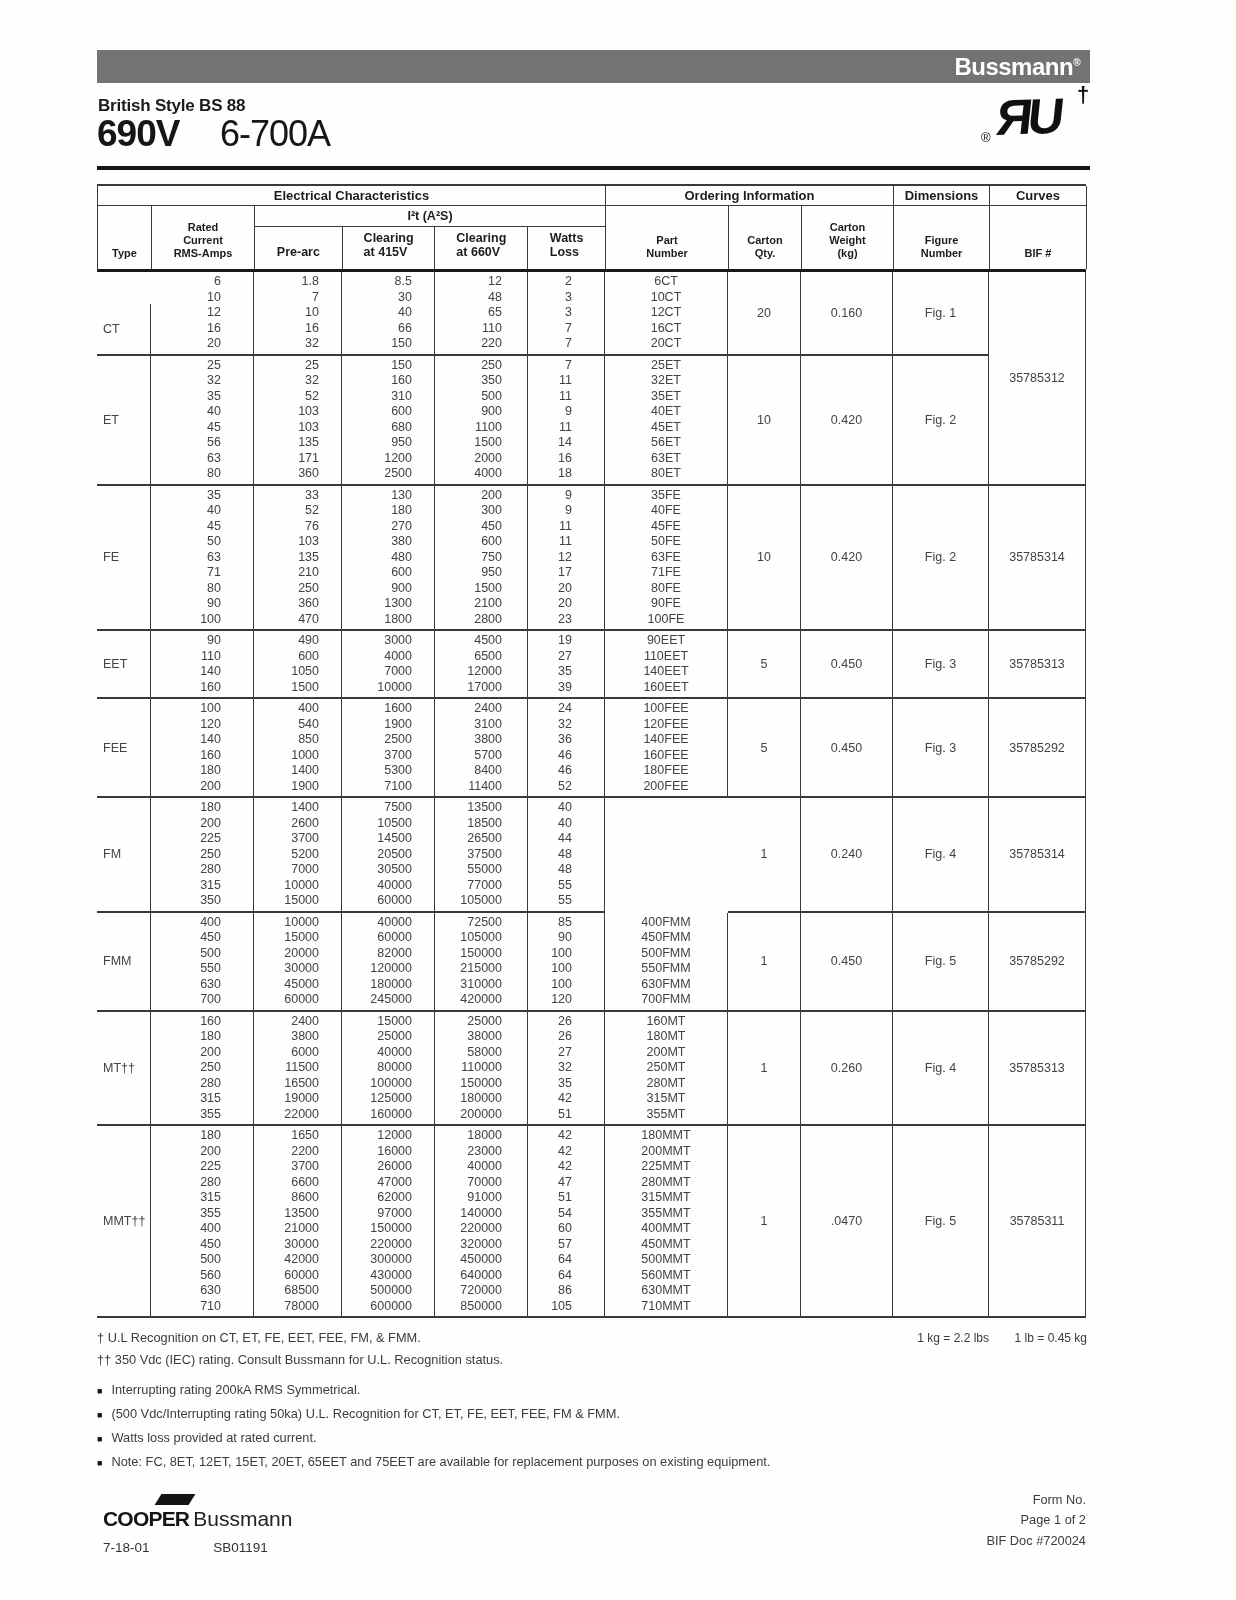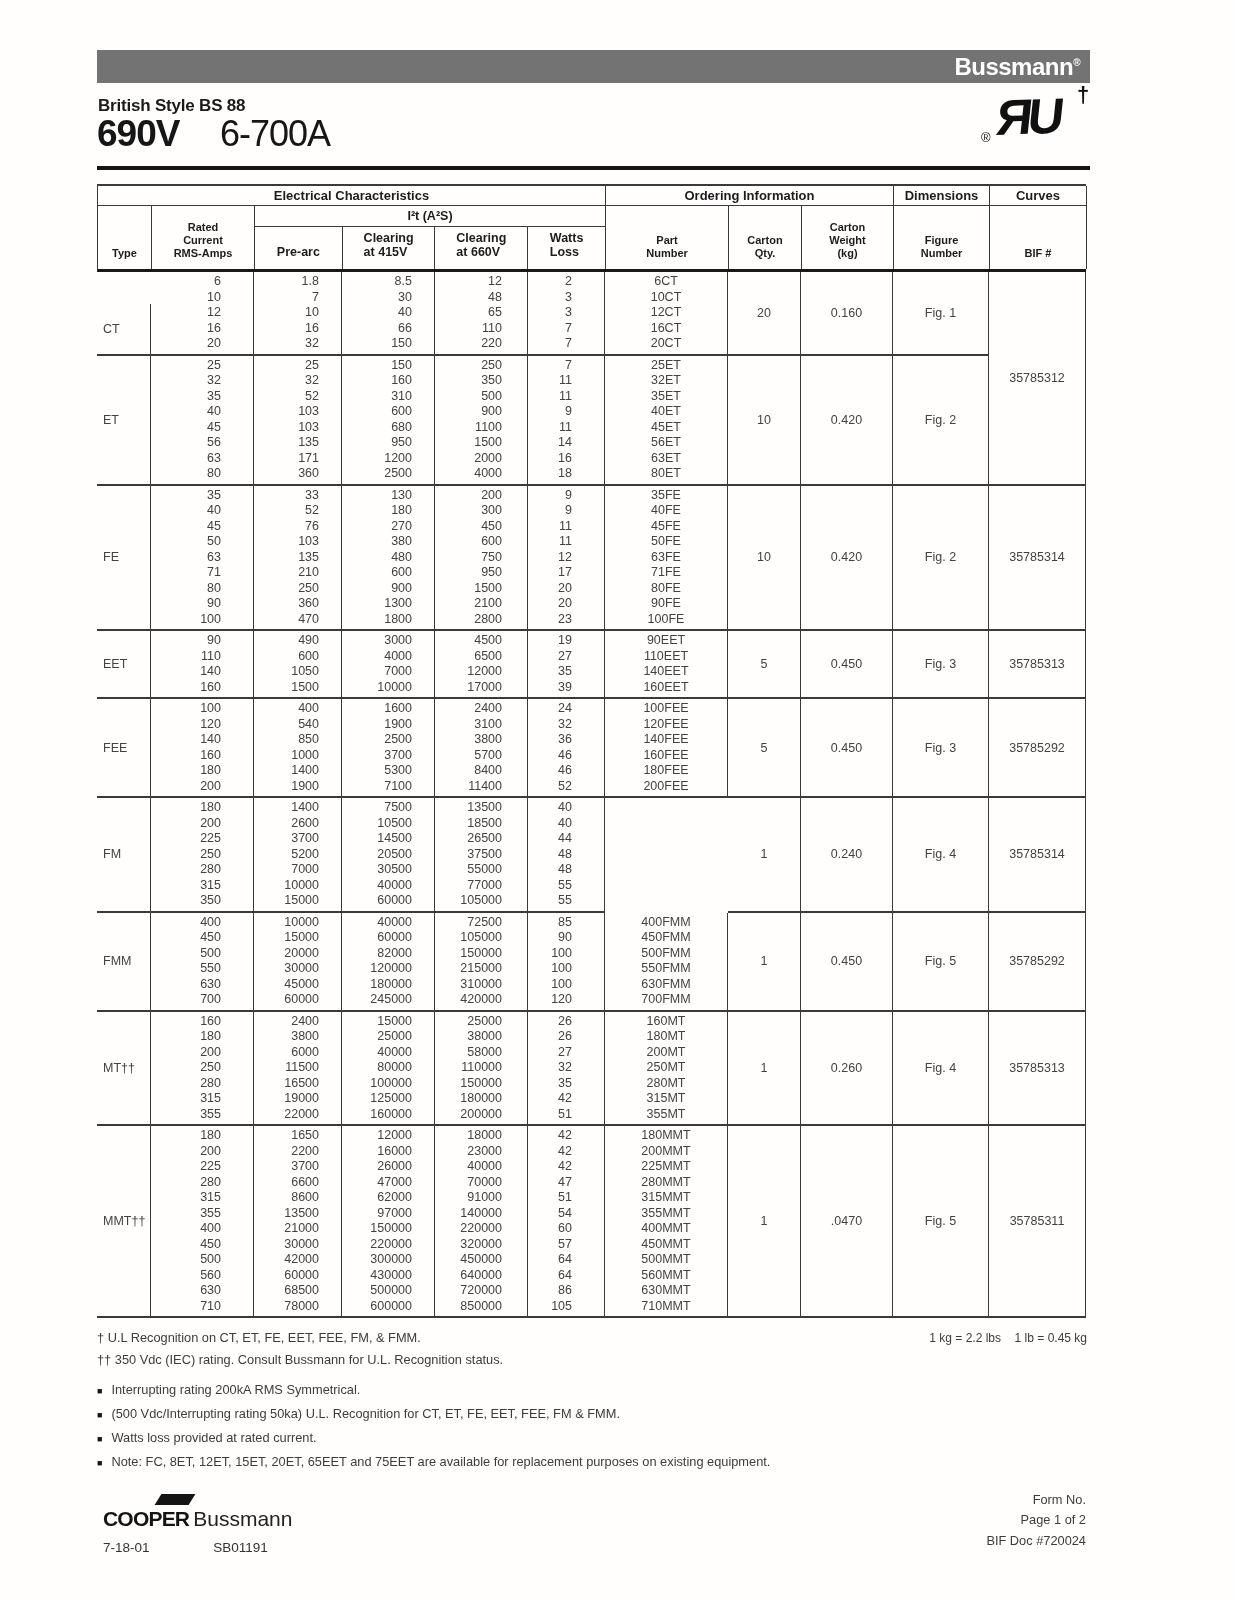--- a/index.html
+++ b/index.html
@@ -49,21 +49,21 @@
   .num{text-align:right;}
   .pr-amps{padding-right:32px;} .pr-pre{padding-right:22px;} .pr-415{padding-right:22px;}
   .pr-660{padding-right:25px;} .pr-watts{padding-right:32px;}
   .ctr-lines{text-align:center;}
   .type{display:flex;align-items:center;padding-left:6px;}
   .mid{display:flex;align-items:center;justify-content:center;}
 
   
   .footnotes{position:absolute;left:97px;top:1330px;width:990px;font-size:12.8px;color:#3c3c3c;}
   .fn-row1{display:flex;justify-content:space-between;align-items:flex-end;}
-  .conv span{margin-left:10px;font-size:12px;}
+  .conv span{margin-left:22px;font-size:12px;}
   .fn2{margin-top:7px;}
   .bullets{margin-top:15px;}
   .bullet-row{margin-top:9px;display:flex;align-items:baseline;}
   .blt{font-size:9px;margin-right:9px;color:#161616;}
 
   
   .footer-left{position:absolute;left:103px;top:1494px;color:#2e2e2e;}
   .cooper-flag{width:34px;height:11px;background:#141414;transform:skewX(-32deg);margin-left:55px;margin-bottom:2px;}
   .cooper-line{font-size:21px;}
   .cooper{font-weight:bold;color:#141414;letter-spacing:-0.8px;}

